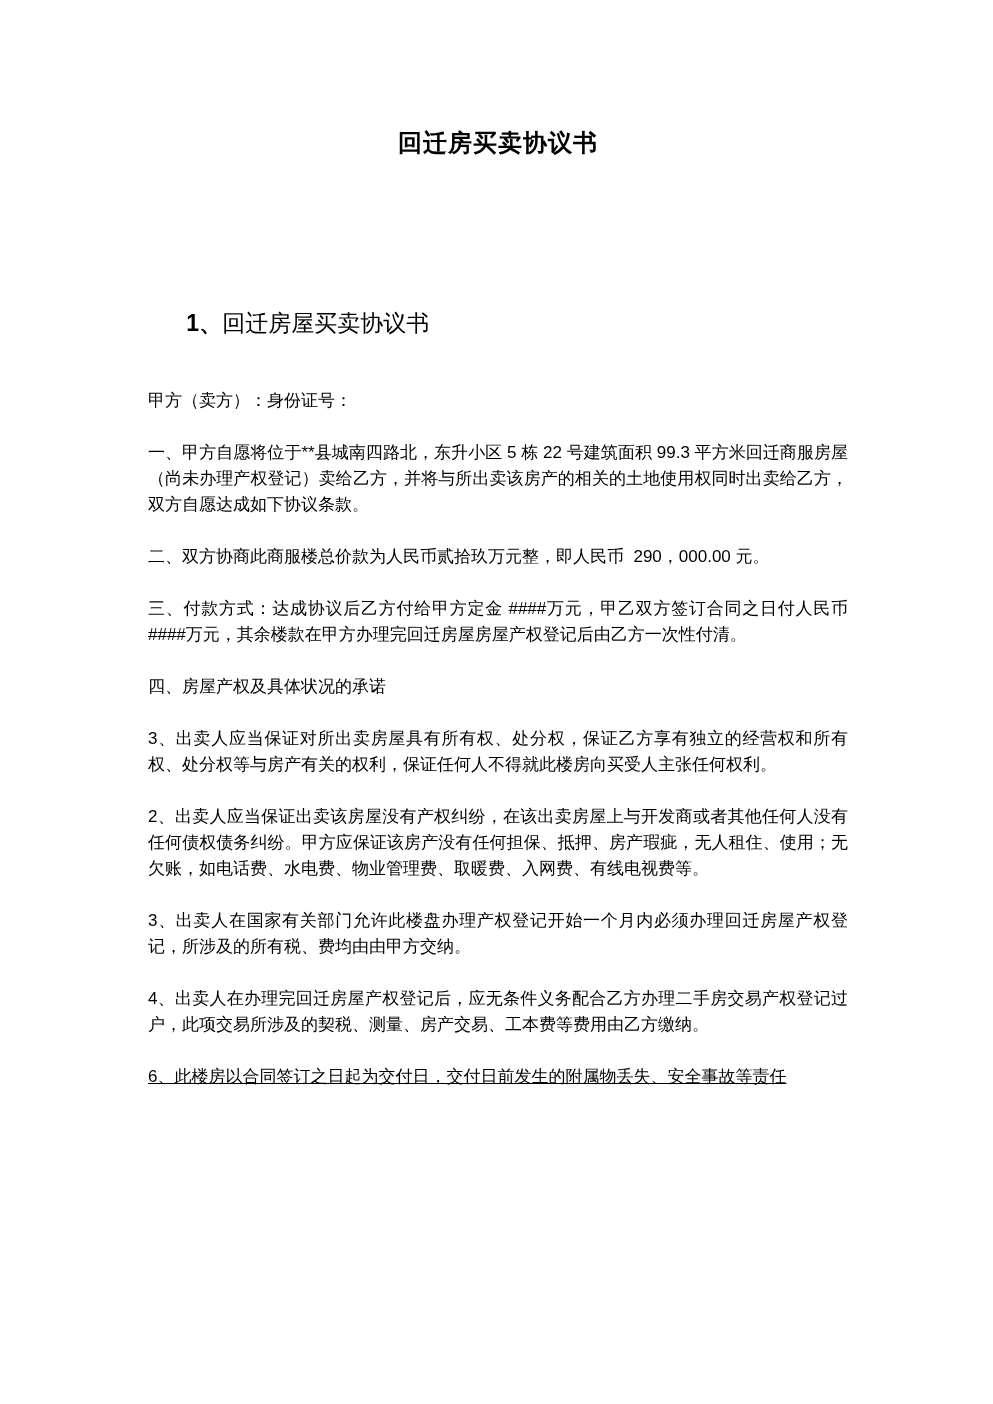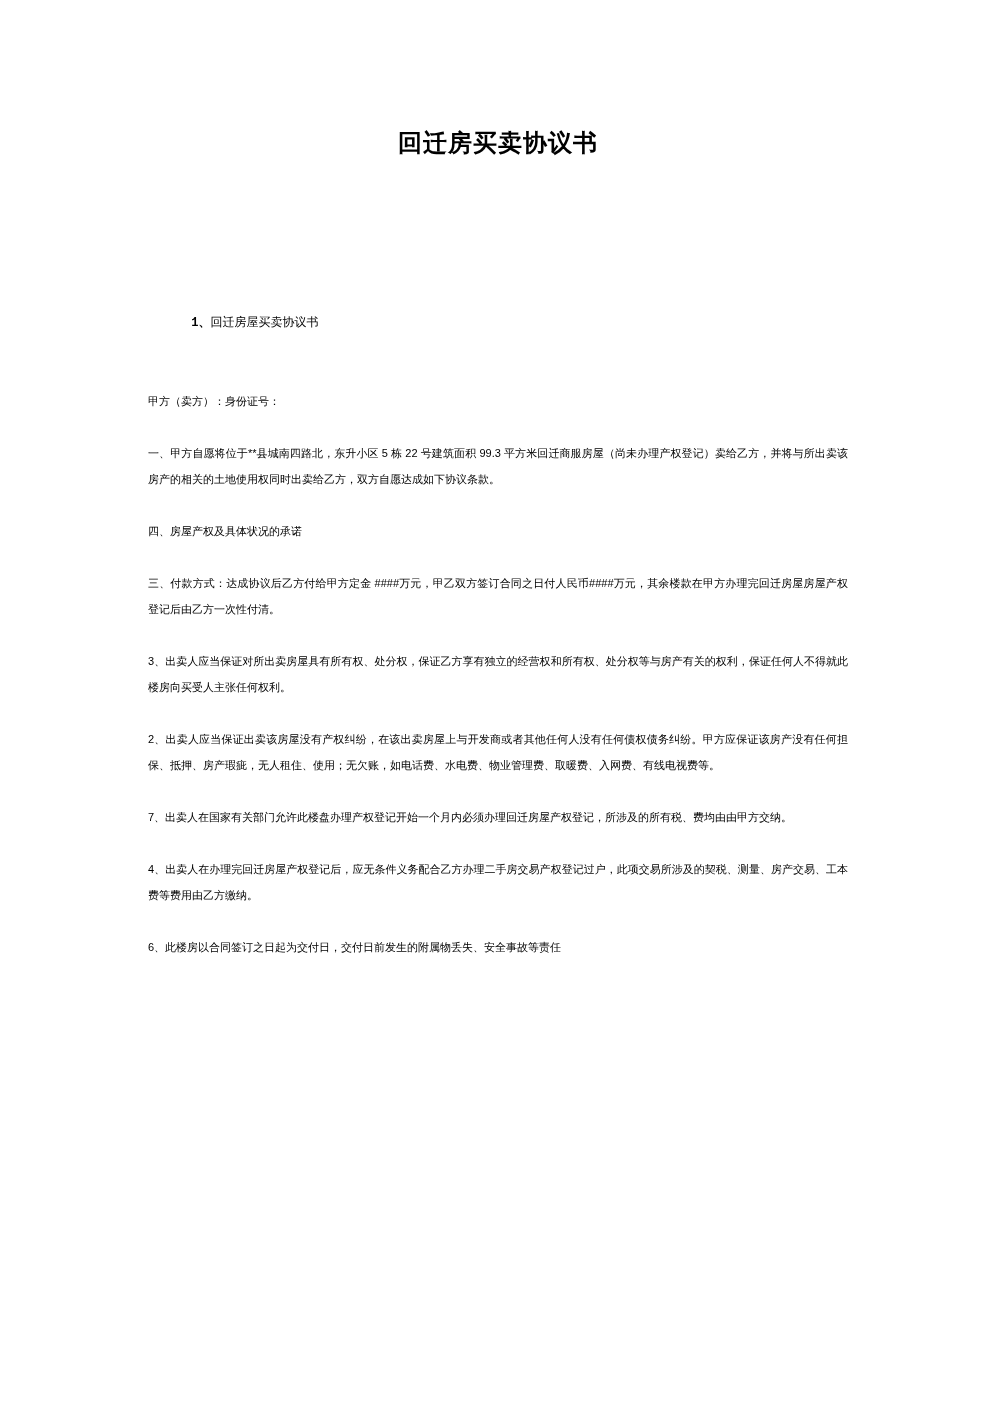--- a/index.html
+++ b/index.html
@@ -25,55 +25,56 @@
   .doc-title {
     margin: 0;
     font-size: 24px;
     font-weight: bold;
     line-height: 30px;
     text-align: center;
     letter-spacing: 1px;
   }
   .section-heading {
     margin: 126px 0 26px 0;
-    font-size: 12px;
+    font-size: 23px;
     line-height: 26px;
     white-space: pre-wrap;
-    font-family: Liberation Mono, monospace;
   }
   .section-heading .num {
     font-weight: bold;
   }
   p.para {
     margin: 0 0 26px 0;
-    font-size: 11px;
+    font-size: 17px;
     line-height: 26px;
     white-space: pre-wrap;
     text-align: justify;
   }
   p.para:last-child {
     margin-bottom: 3px;
+    text-decoration: underline;
   }
 </style>
 </head>
 <body>
 
 <div class="page">
   <div class="content">
 
     <h1 class="doc-title">回迁房买卖协议书</h1>
 
     <div class="section-heading">
       <span class="num">1、</span><span>回迁房屋买卖协议书</span>
     </div>
 
     <p class="para">甲方（卖方）：身份证号：</p>
     <p class="para">一、甲方自愿将位于**县城南四路北，东升小区 5 栋 22 号建筑面积 99.3 平方米回迁商服房屋（尚未办理产权登记）卖给乙方，并将与所出卖该房产的相关的土地使用权同时出卖给乙方，双方自愿达成如下协议条款。</p>
+    <p class="para">二、双方协商此商服楼总价款为人民币贰拾玖万元整，即人民币  290，000.00 元。</p>
+    <p class="para">三、付款方式：达成协议后乙方付给甲方定金 ####万元，甲乙双方签订合同之日付人民币####万元，其余楼款在甲方办理完回迁房屋房屋产权登记后由乙方一次性付清。</p>
     <p class="para">四、房屋产权及具体状况的承诺</p>
-    <p class="para">三、付款方式：达成协议后乙方付给甲方定金 ####万元，甲乙双方签订合同之日付人民币####万元，其余楼款在甲方办理完回迁房屋房屋产权登记后由乙方一次性付清。</p>
     <p class="para">3、出卖人应当保证对所出卖房屋具有所有权、处分权，保证乙方享有独立的经营权和所有权、处分权等与房产有关的权利，保证任何人不得就此楼房向买受人主张任何权利。</p>
     <p class="para">2、出卖人应当保证出卖该房屋没有产权纠纷，在该出卖房屋上与开发商或者其他任何人没有任何债权债务纠纷。甲方应保证该房产没有任何担保、抵押、房产瑕疵，无人租住、使用；无欠账，如电话费、水电费、物业管理费、取暖费、入网费、有线电视费等。</p>
-    <p class="para">7、出卖人在国家有关部门允许此楼盘办理产权登记开始一个月内必须办理回迁房屋产权登记，所涉及的所有税、费均由由甲方交纳。</p>
+    <p class="para">3、出卖人在国家有关部门允许此楼盘办理产权登记开始一个月内必须办理回迁房屋产权登记，所涉及的所有税、费均由由甲方交纳。</p>
     <p class="para">4、出卖人在办理完回迁房屋产权登记后，应无条件义务配合乙方办理二手房交易产权登记过户，此项交易所涉及的契税、测量、房产交易、工本费等费用由乙方缴纳。</p>
     <p class="para">6、此楼房以合同签订之日起为交付日，交付日前发生的附属物丢失、安全事故等责任</p>
 
   </div>
 </div>
 
 </body></html>

